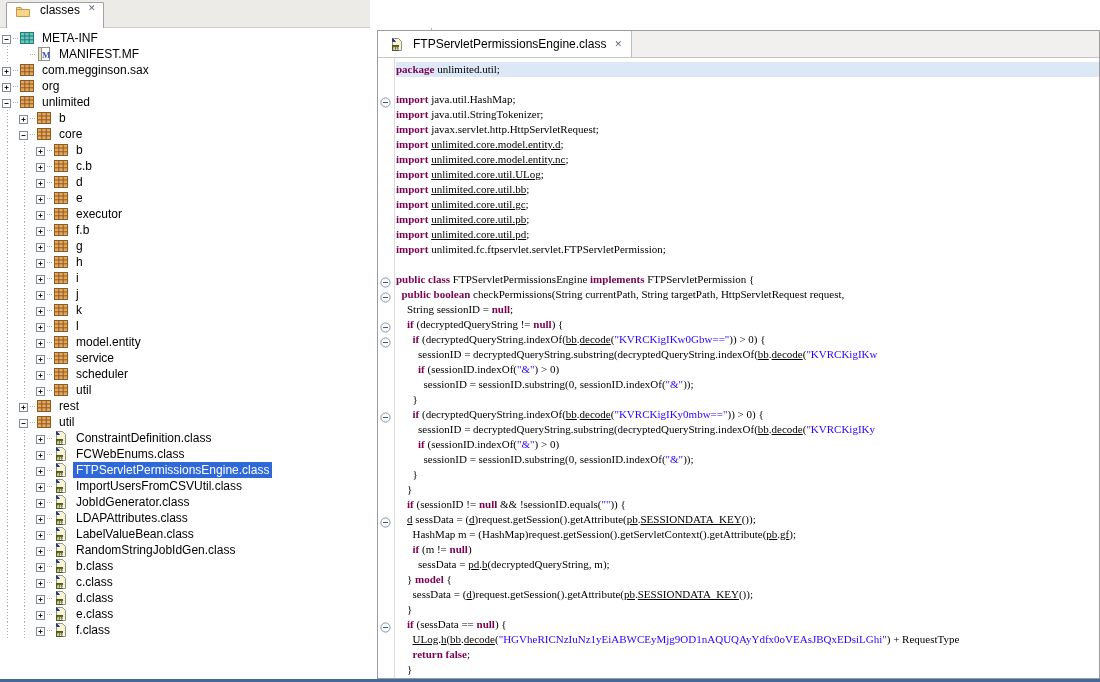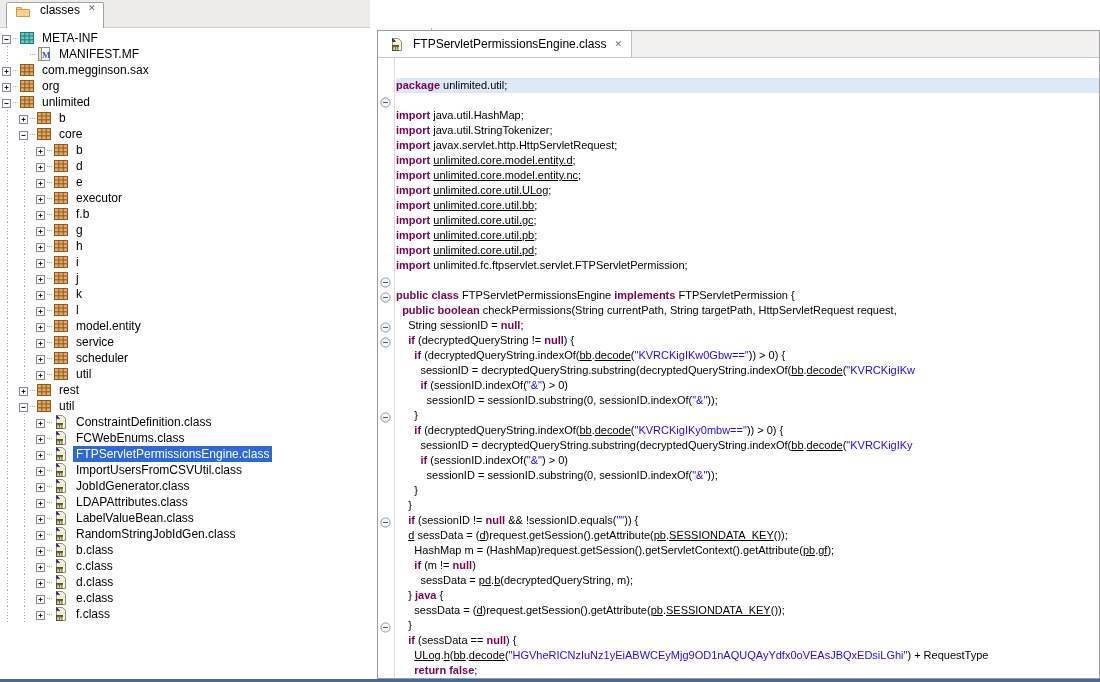--- a/index.html
+++ b/index.html
@@ -29,22 +29,22 @@
   .right-panel{position:absolute;left:377px;top:30px;right:0;bottom:3px;
                border:1px solid #9C9C9C;background:#FFF;box-sizing:border-box;}
   .r-tabbar{height:27px;background:#F1F0EE;border-bottom:1px solid #C6C6C6;box-sizing:border-box;}
   .rtab{display:inline-flex;align-items:center;gap:5px;height:26px;padding:0 9px;background:#FFF;
         border-right:1px solid #BDBDBD;font-size:12px;color:#000;}
   .closex{font-size:9px;color:#5F6B7A;margin-left:3px;cursor:default;}
   .editor{position:absolute;left:0;top:27px;right:0;bottom:0;overflow:hidden;background:#FFF;}
   .gutter{position:absolute;left:0;top:0;width:17px;height:100%;background:#FFF;
           border-right:1px solid #DCDCDC;box-sizing:border-box;}
   .fold{position:absolute;left:2px;width:11px;height:11px;}
-  .code{position:absolute;left:18px;top:0;right:0;bottom:0;padding-top:20px;
-        font-family:Liberation Sans, sans-serif;font-size:11px;line-height:15px;color:#000;}
+  .code{position:absolute;left:18px;top:0;right:0;bottom:0;padding-top:4px;
+        font-family:Liberation Serif, serif;font-size:11px;line-height:15px;color:#000;}
   .cline{height:15px;white-space:pre;}
   .cline.hl{background:#DDE8F6;}
   .cs-k{color:#7B0052;font-weight:bold;}
   .cs-s{color:#2A00FF;}
   .cs-u{color:#000;text-decoration:underline;text-align:center;}
   .cs-d{color:#000;}
 
   .bottom-strip{position:absolute;left:0;right:0;bottom:0;height:3px;background:#44689D;z-index:50;}
 </style>
 </head>
@@ -160,20 +160,35 @@
             <rect x="0.5" y="0.5" width="8" height="8" fill="#FDFDFD" stroke="#848B94"></rect>
             <path d="M2.5 4.5h4" stroke="#1A1A1A"></path>
             <path d="M4.5 2.5v4" stroke="#1A1A1A"></path>
           </svg></span>
         <span class="conn"></span>
         <span class="ticon"><svg width="16" height="16" viewBox="0 0 16 16">
             <rect x="1.5" y="2.5" width="13" height="11" fill="#E3A963" stroke="#8F5A1F"></rect>
             <path d="M1.5 6h13M1.5 9.8h13M5.8 2.5v11M10.2 2.5v11" stroke="#8F5A1F" fill="none"></path>
           </svg></span>
         <span class="tlabel">b</span>
+      </div>
+      <div class="trow">
+        <span class="guide"></span>
+        <span class="guide"></span>
+        <span class="expbox"><svg width="9" height="9" viewBox="0 0 9 9">
+            <rect x="0.5" y="0.5" width="8" height="8" fill="#FDFDFD" stroke="#848B94"></rect>
+            <path d="M2.5 4.5h4" stroke="#1A1A1A"></path>
+            <path d="M4.5 2.5v4" stroke="#1A1A1A"></path>
+          </svg></span>
+        <span class="conn"></span>
+        <span class="ticon"><svg width="16" height="16" viewBox="0 0 16 16">
+            <rect x="1.5" y="2.5" width="13" height="11" fill="#E3A963" stroke="#8F5A1F"></rect>
+            <path d="M1.5 6h13M1.5 9.8h13M5.8 2.5v11M10.2 2.5v11" stroke="#8F5A1F" fill="none"></path>
+          </svg></span>
+        <span class="tlabel">c.b</span>
       </div>
       <div class="trow">
         <span class="guide"></span>
         <span class="guide"></span>
         <span class="expbox"><svg width="9" height="9" viewBox="0 0 9 9">
             <rect x="0.5" y="0.5" width="8" height="8" fill="#FDFDFD" stroke="#848B94"></rect>
             <path d="M2.5 4.5h4" stroke="#1A1A1A"></path>
             <path d="M4.5 2.5v4" stroke="#1A1A1A"></path>
           </svg></span>
         <span class="conn"></span>
@@ -706,21 +721,21 @@
           <div class="cline"><span class="cs-d">        sessionID = decryptedQueryString.substring(decryptedQueryString.indexOf(</span><span class="cs-u">bb</span><span class="cs-d">.</span><span class="cs-u">decode</span><span class="cs-d">(</span><span class="cs-s">"KVRCKigIKy</span></div>
           <div class="cline"><span class="cs-d">        </span><span class="cs-k">if</span><span class="cs-d"> (sessionID.indexOf(</span><span class="cs-s">"&amp;"</span><span class="cs-d">) &gt; 0)</span></div>
           <div class="cline"><span class="cs-d">          sessionID = sessionID.substring(0, sessionID.indexOf(</span><span class="cs-s">"&amp;"</span><span class="cs-d">));</span></div>
           <div class="cline"><span class="cs-d">      }</span></div>
           <div class="cline"><span class="cs-d">    }</span></div>
           <div class="cline"><span class="cs-d">    </span><span class="cs-k">if</span><span class="cs-d"> (sessionID != </span><span class="cs-k">null</span><span class="cs-d"> &amp;&amp; !sessionID.equals(</span><span class="cs-s">""</span><span class="cs-d">)) {</span></div>
           <div class="cline"><span class="cs-d">    </span><span class="cs-u">d</span><span class="cs-d"> sessData = (</span><span class="cs-u">d</span><span class="cs-d">)request.getSession().getAttribute(</span><span class="cs-u">pb</span><span class="cs-d">.</span><span class="cs-u">SESSIONDATA_KEY</span><span class="cs-d">());</span></div>
           <div class="cline"><span class="cs-d">      HashMap m = (HashMap)request.getSession().getServletContext().getAttribute(</span><span class="cs-u">pb</span><span class="cs-d">.</span><span class="cs-u">gf</span><span class="cs-d">);</span></div>
           <div class="cline"><span class="cs-d">      </span><span class="cs-k">if</span><span class="cs-d"> (m != </span><span class="cs-k">null</span><span class="cs-d">)</span></div>
           <div class="cline"><span class="cs-d">        sessData = </span><span class="cs-u">pd</span><span class="cs-d">.</span><span class="cs-u">b</span><span class="cs-d">(decryptedQueryString, m);</span></div>
-          <div class="cline"><span class="cs-d">    } </span><span class="cs-k">java</span><span class="cs-d"> {</span></div>
+          <div class="cline"><span class="cs-d">    } </span><span class="cs-k">model</span><span class="cs-d"> {</span></div>
           <div class="cline"><span class="cs-d">      sessData = (</span><span class="cs-u">d</span><span class="cs-d">)request.getSession().getAttribute(</span><span class="cs-u">pb</span><span class="cs-d">.</span><span class="cs-u">SESSIONDATA_KEY</span><span class="cs-d">());</span></div>
           <div class="cline"><span class="cs-d">    }</span></div>
           <div class="cline"><span class="cs-d">    </span><span class="cs-k">if</span><span class="cs-d"> (sessData == </span><span class="cs-k">null</span><span class="cs-d">) {</span></div>
           <div class="cline"><span class="cs-d">      </span><span class="cs-u">ULog</span><span class="cs-d">.</span><span class="cs-u">h</span><span class="cs-d">(</span><span class="cs-u">bb</span><span class="cs-d">.</span><span class="cs-u">decode</span><span class="cs-d">(</span><span class="cs-s">"HGVheRICNzIuNz1yEiABWCEyMjg9OD1nAQUQAyYdfx0oVEAsJBQxEDsiLGhi"</span><span class="cs-d">) + RequestType</span></div>
           <div class="cline"><span class="cs-d">      </span><span class="cs-k">return</span><span class="cs-d"> </span><span class="cs-k">false</span><span class="cs-d">;</span></div>
           <div class="cline"><span class="cs-d">    }</span></div>
           <div class="cline"></div>
         </div>
     </div>
   </div>

